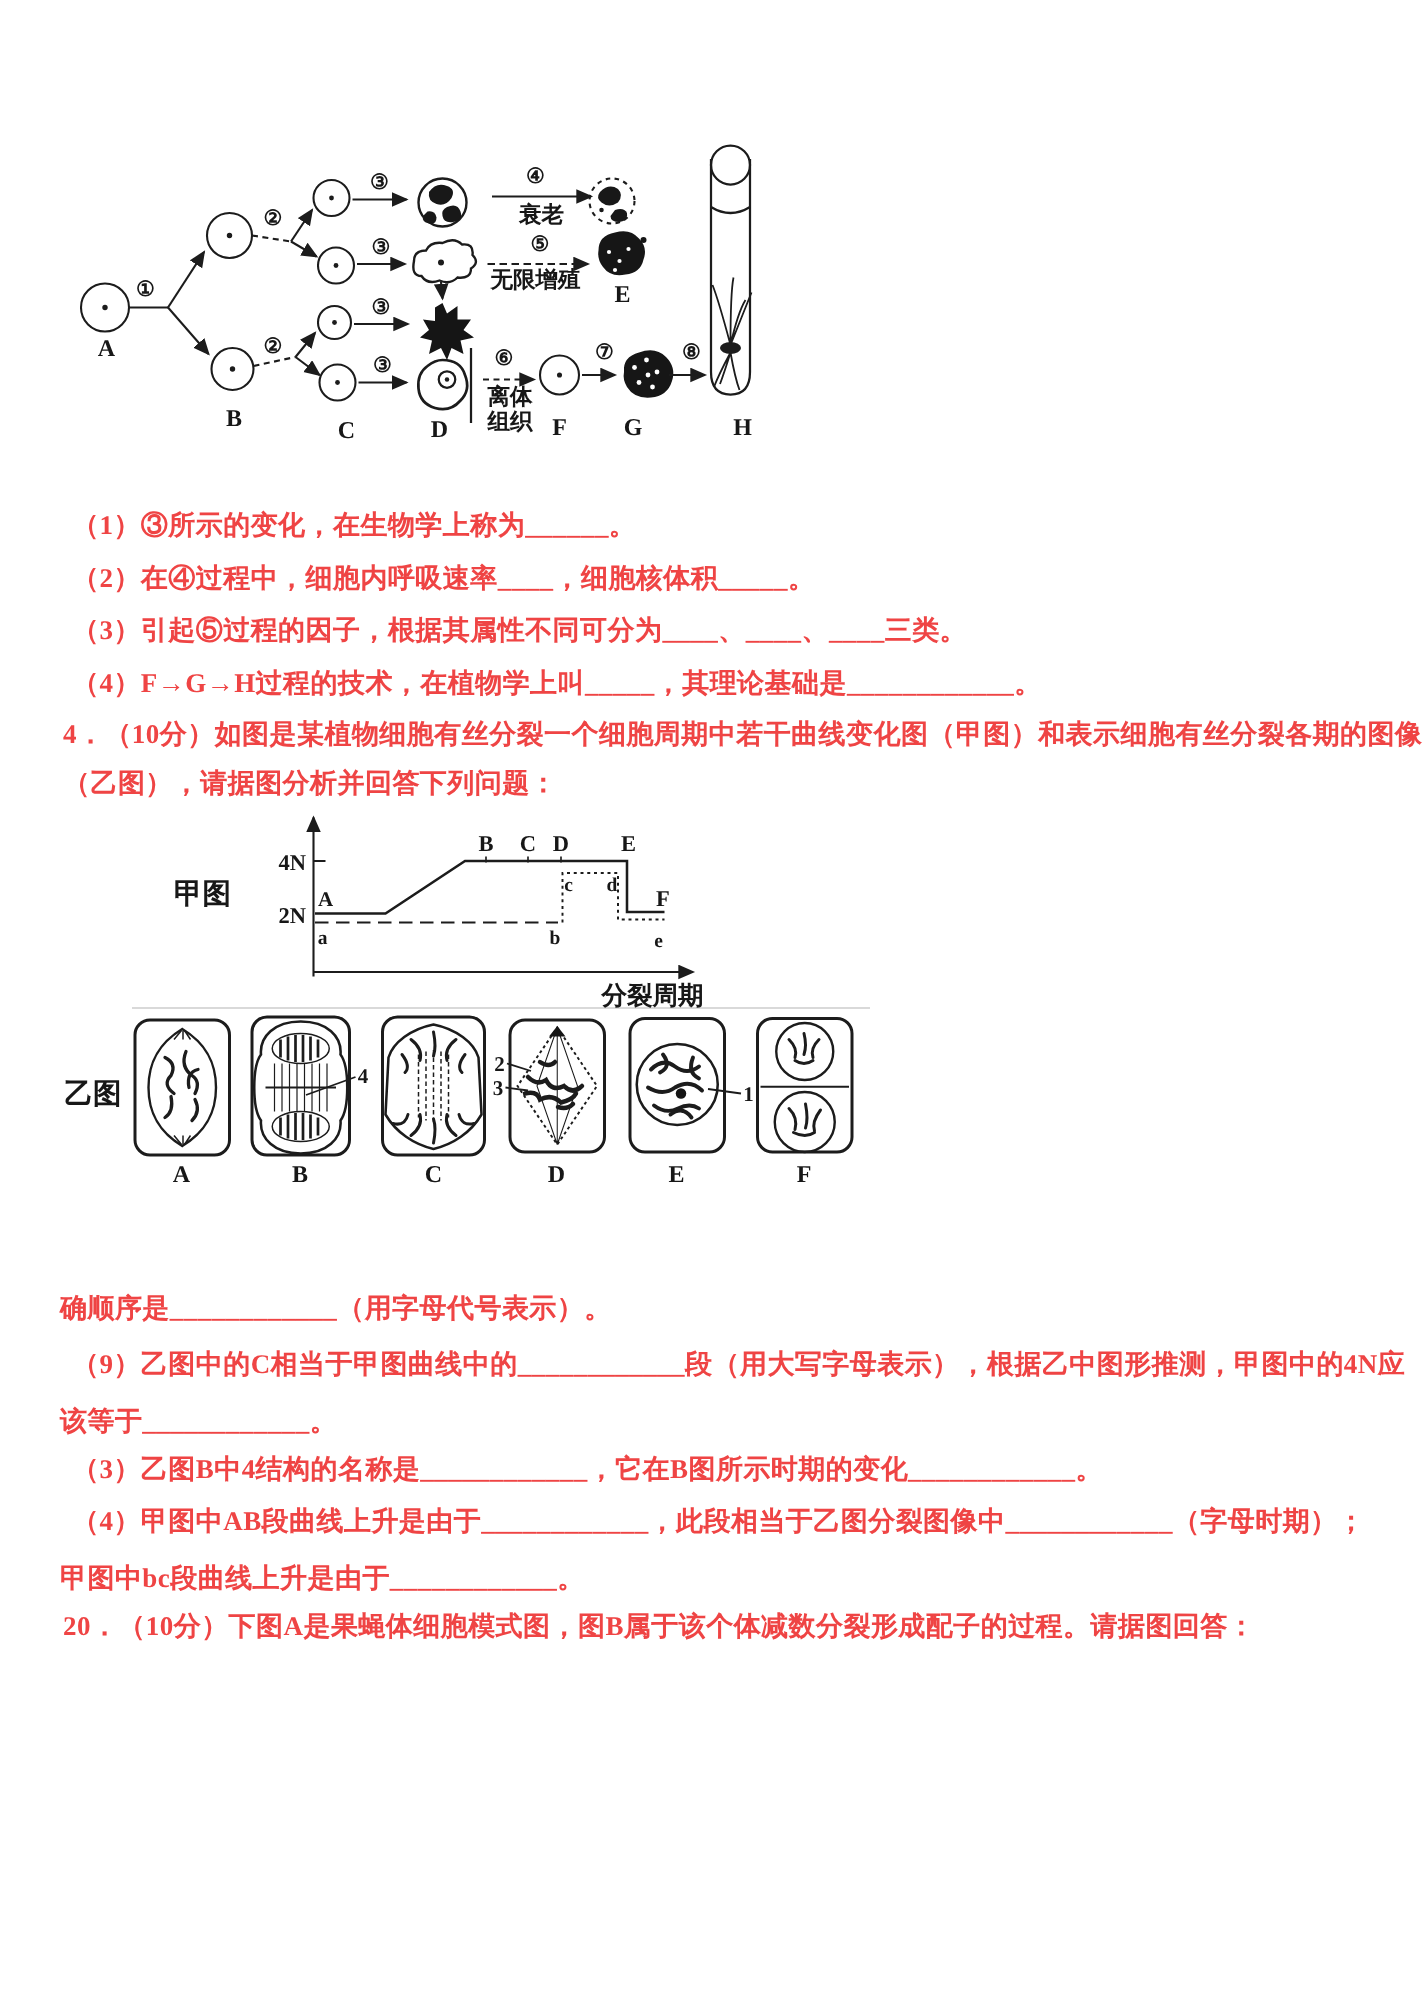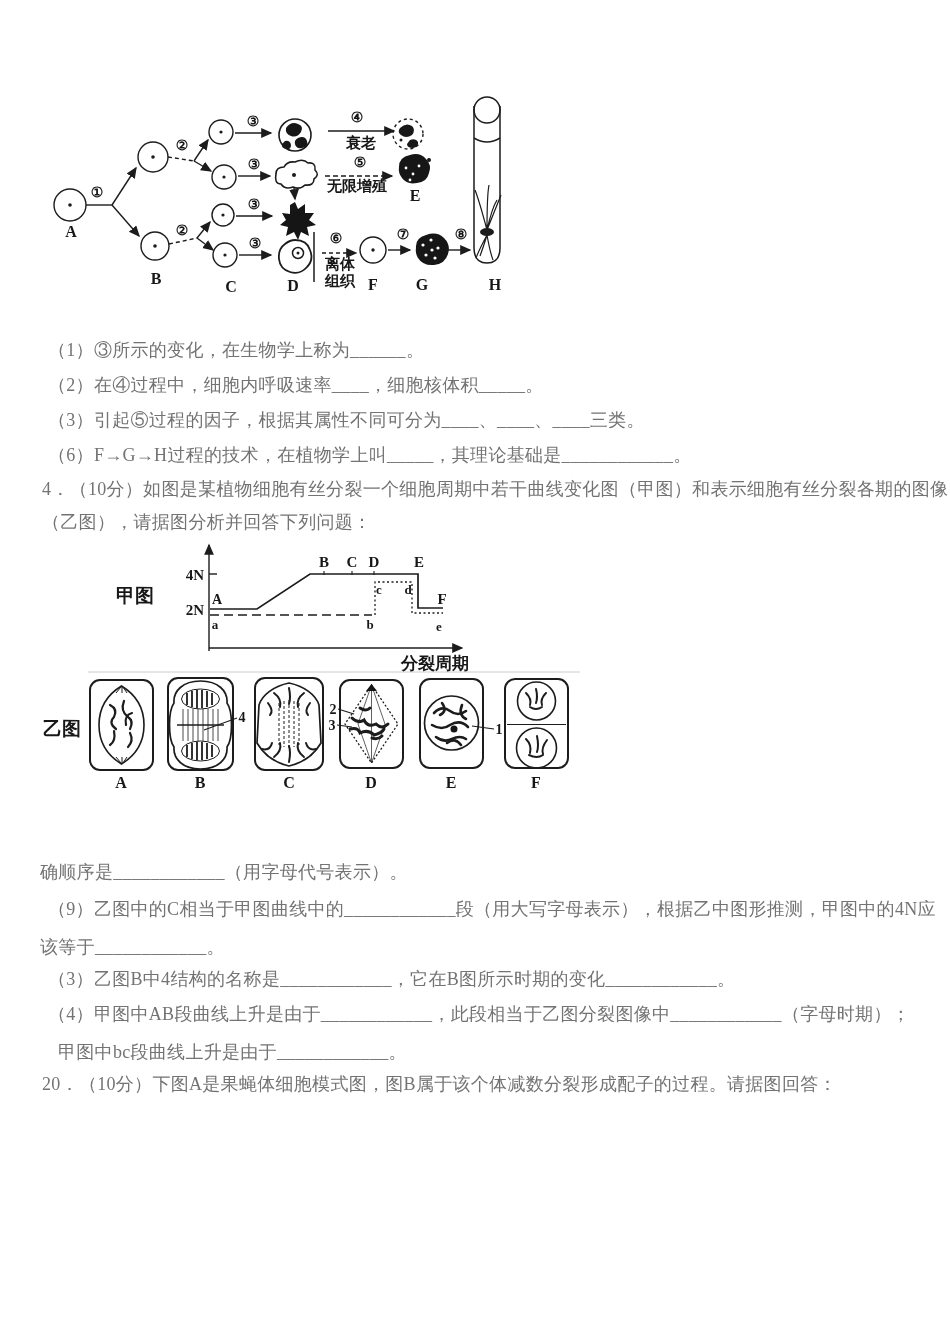--- a/index.html
+++ b/index.html
@@ -2,22 +2,22 @@
 <html><head>
 <meta charset="utf-8">
 <style>
   html,body { margin:0; padding:0; background:#ffffff; }
   .page {
     position:relative; width:950px; height:1344px; background:#ffffff;
     font-family:"Liberation Serif","DejaVu Serif",serif; color:#151515;
     overflow:hidden;
   }
   .tline {
-    position:absolute; font-size:18px; font-weight:normal; white-space:nowrap;
-    letter-spacing:0.3px; color:#737373;
+    position:absolute; font-size:18px; font-weight:bold; white-space:nowrap;
+    letter-spacing:0.3px; color:#ef4444;
   }
   svg text { font-family:"Liberation Serif","DejaVu Serif",serif; fill:#171717; }
   svg .cn { font-weight:bold; }
   svg .lt { font-weight:bold; }
   .figsvg { position:absolute; }
 </style>
 </head>
 <body>
 
 <div class="page">
@@ -167,21 +167,21 @@
     <text class="lt" x="251" y="201" font-size="16" text-anchor="middle">D</text>
     <text class="lt" x="373" y="111" font-size="16" text-anchor="middle">E</text>
     <text class="lt" x="331" y="200" font-size="16" text-anchor="middle">F</text>
     <text class="lt" x="380" y="200" font-size="16" text-anchor="middle">G</text>
     <text class="lt" x="453" y="200" font-size="16" text-anchor="middle">H</text>
   </svg>
 
   <div class="tline" style="left:48px;top:338px">（1）③所示的变化，在生物学上称为______。</div>
   <div class="tline" style="left:48px;top:373px">（2）在④过程中，细胞内呼吸速率____，细胞核体积_____。</div>
   <div class="tline" style="left:48px;top:408px">（3）引起⑤过程的因子，根据其属性不同可分为____、____、____三类。</div>
-  <div class="tline" style="left:48px;top:443px">（6）F→G→H过程的技术，在植物学上叫_____，其理论基础是____________。</div>
+  <div class="tline" style="left:48px;top:443px">（4）F→G→H过程的技术，在植物学上叫_____，其理论基础是____________。</div>
 
   <div class="tline" style="left:42px;top:477px">4．（10分）如图是某植物细胞有丝分裂一个细胞周期中若干曲线变化图（甲图）和表示细胞有丝分裂各期的图像</div>
   <div class="tline" style="left:42px;top:510px">（乙图），请据图分析并回答下列问题：</div>
 
   <svg class="figsvg" style="left:42px;top:533px" width="545" height="262" viewBox="0 0 545 262">
     <defs>
       <marker id="ah2" markerWidth="9" markerHeight="8" refX="7" refY="3.5" orient="auto">
         <path d="M0,0 L8,3.5 L0,7 Z" fill="#1c1c1c"></path>
       </marker>
     </defs>
@@ -319,17 +319,17 @@
     <text class="lt" x="329" y="255" font-size="16" text-anchor="middle">D</text>
     <text class="lt" x="409" y="255" font-size="16" text-anchor="middle">E</text>
     <text class="lt" x="494" y="255" font-size="16" text-anchor="middle">F</text>
   </svg>
 
   <div class="tline" style="left:40px;top:860px">确顺序是____________（用字母代号表示）。</div>
   <div class="tline" style="left:48px;top:897px">（9）乙图中的C相当于甲图曲线中的____________段（用大写字母表示），根据乙中图形推测，甲图中的4N应</div>
   <div class="tline" style="left:40px;top:935px">该等于____________。</div>
   <div class="tline" style="left:48px;top:967px">（3）乙图B中4结构的名称是____________，它在B图所示时期的变化____________。</div>
   <div class="tline" style="left:48px;top:1002px">（4）甲图中AB段曲线上升是由于____________，此段相当于乙图分裂图像中____________（字母时期）；</div>
-  <div class="tline" style="left:58px;top:1040px">甲图中bc段曲线上升是由于____________。</div>
+  <div class="tline" style="left:40px;top:1040px">甲图中bc段曲线上升是由于____________。</div>
 
   <div class="tline" style="left:42px;top:1072px">20．（10分）下图A是果蝇体细胞模式图，图B属于该个体减数分裂形成配子的过程。请据图回答：</div>
 
 </div>
 
 </body></html>

